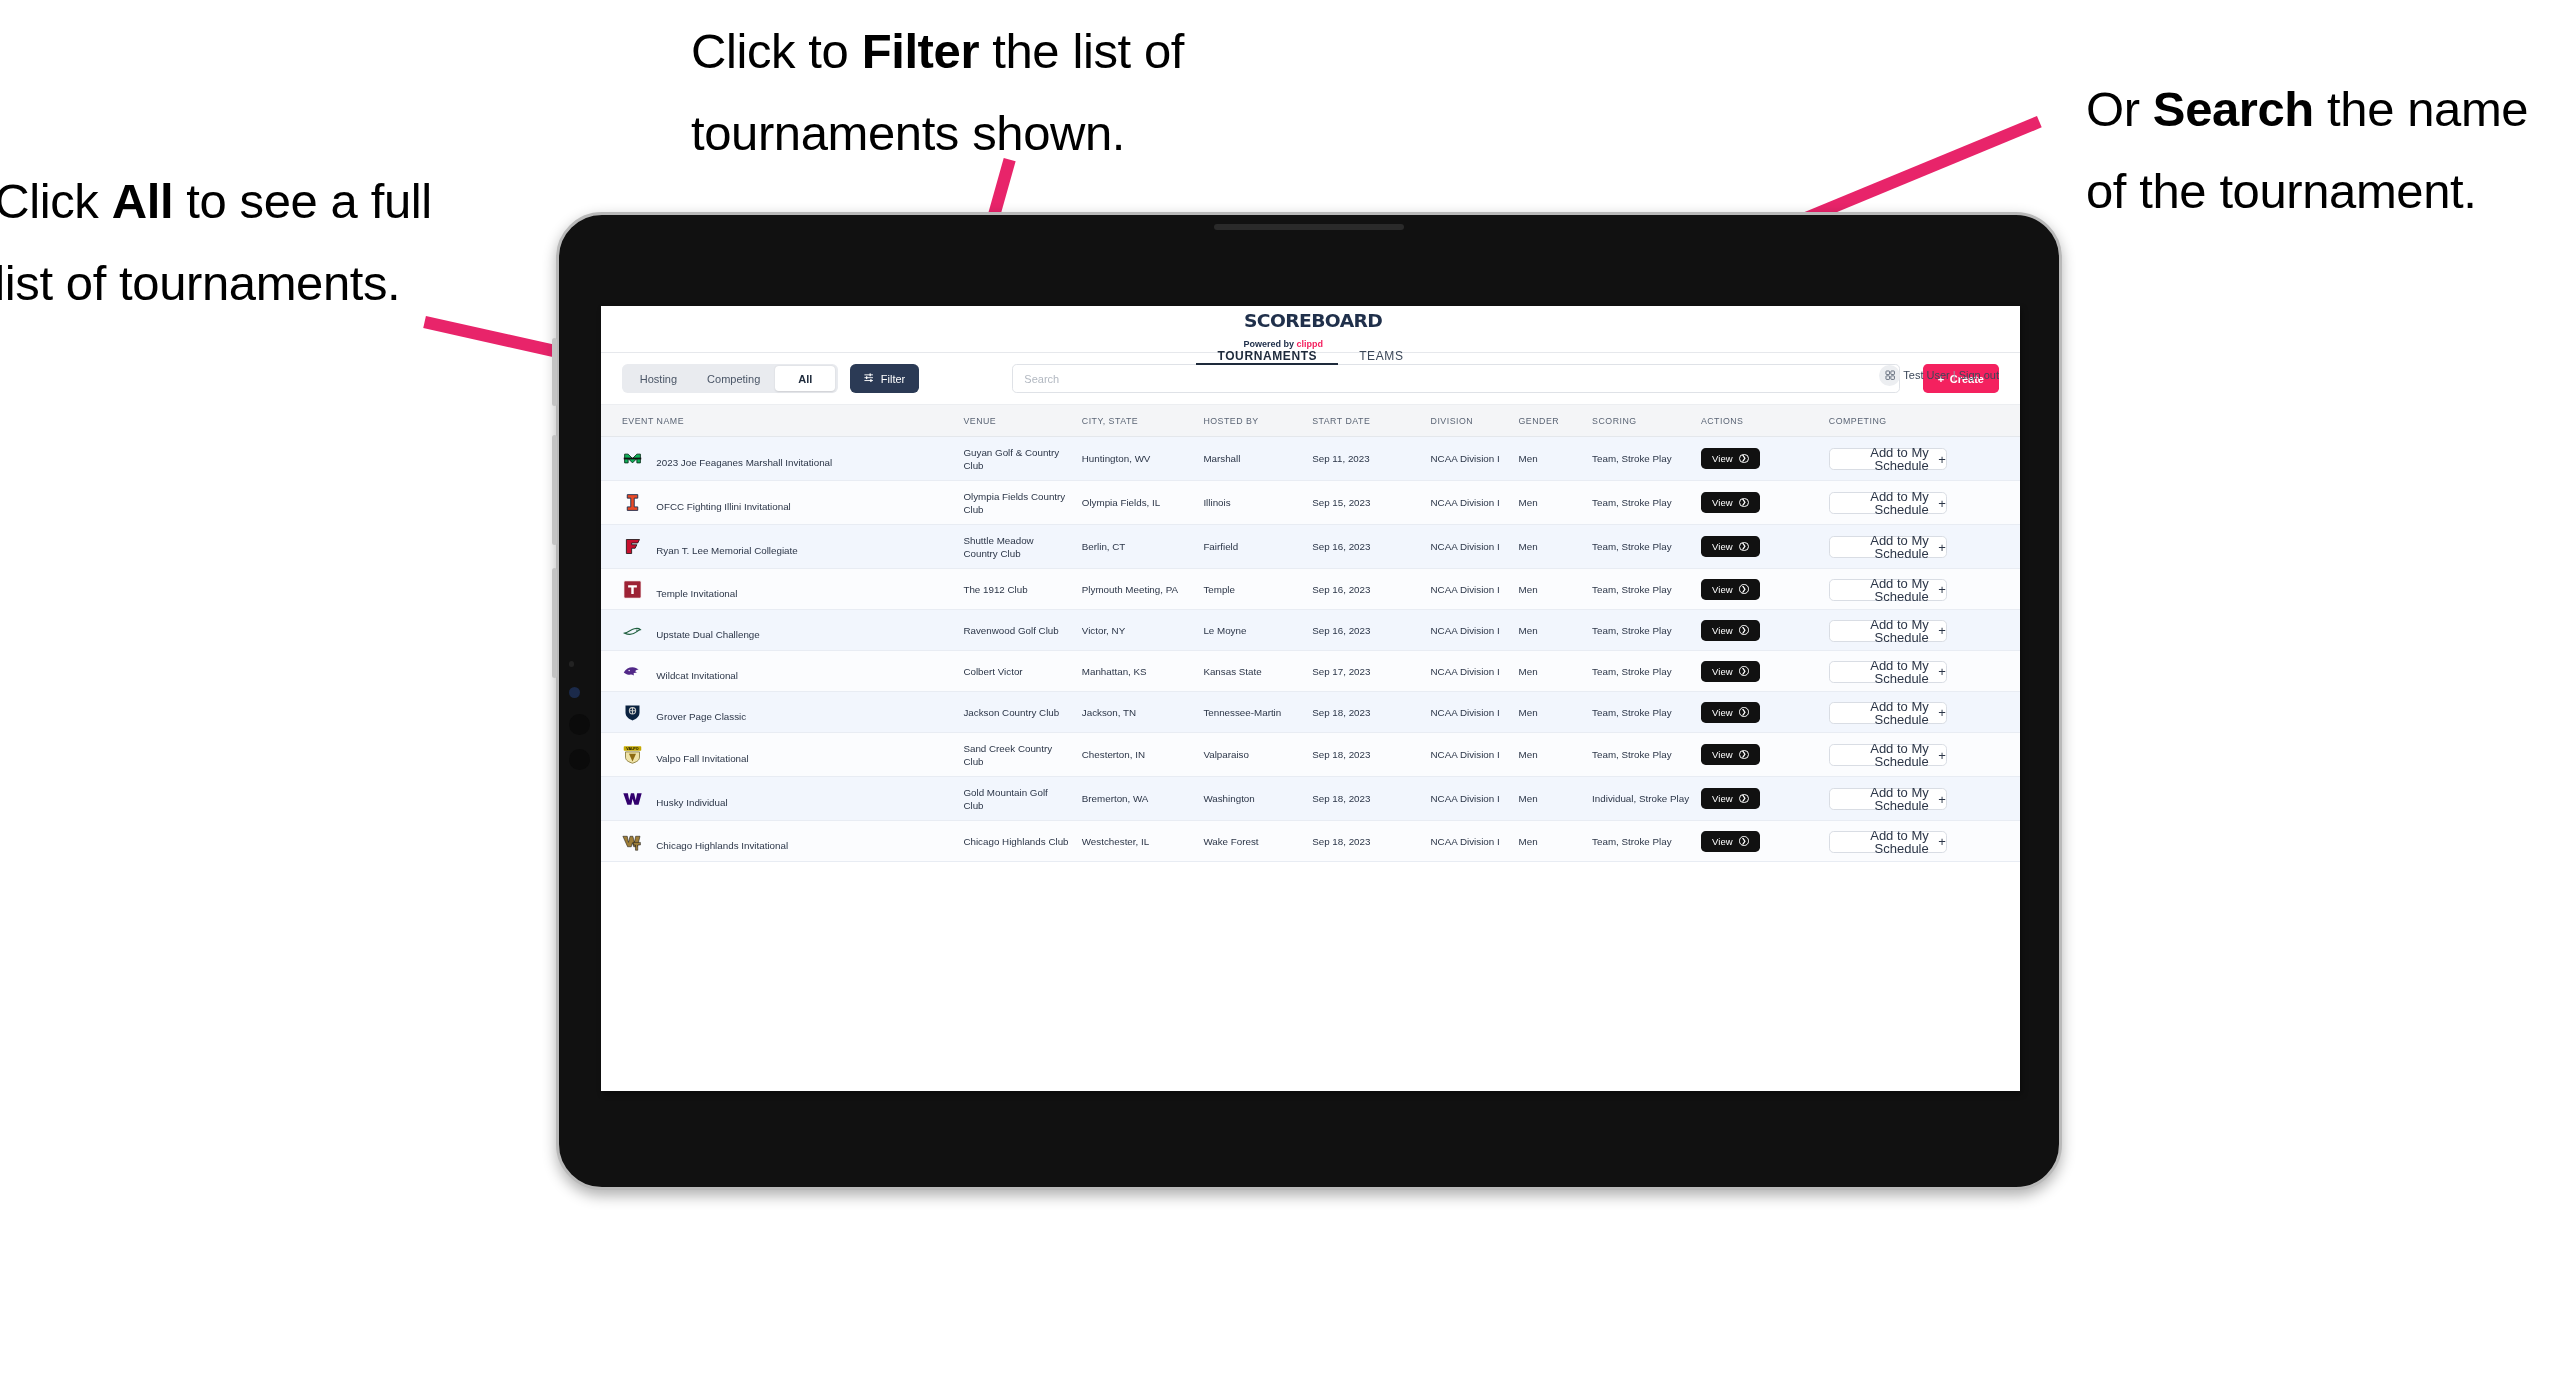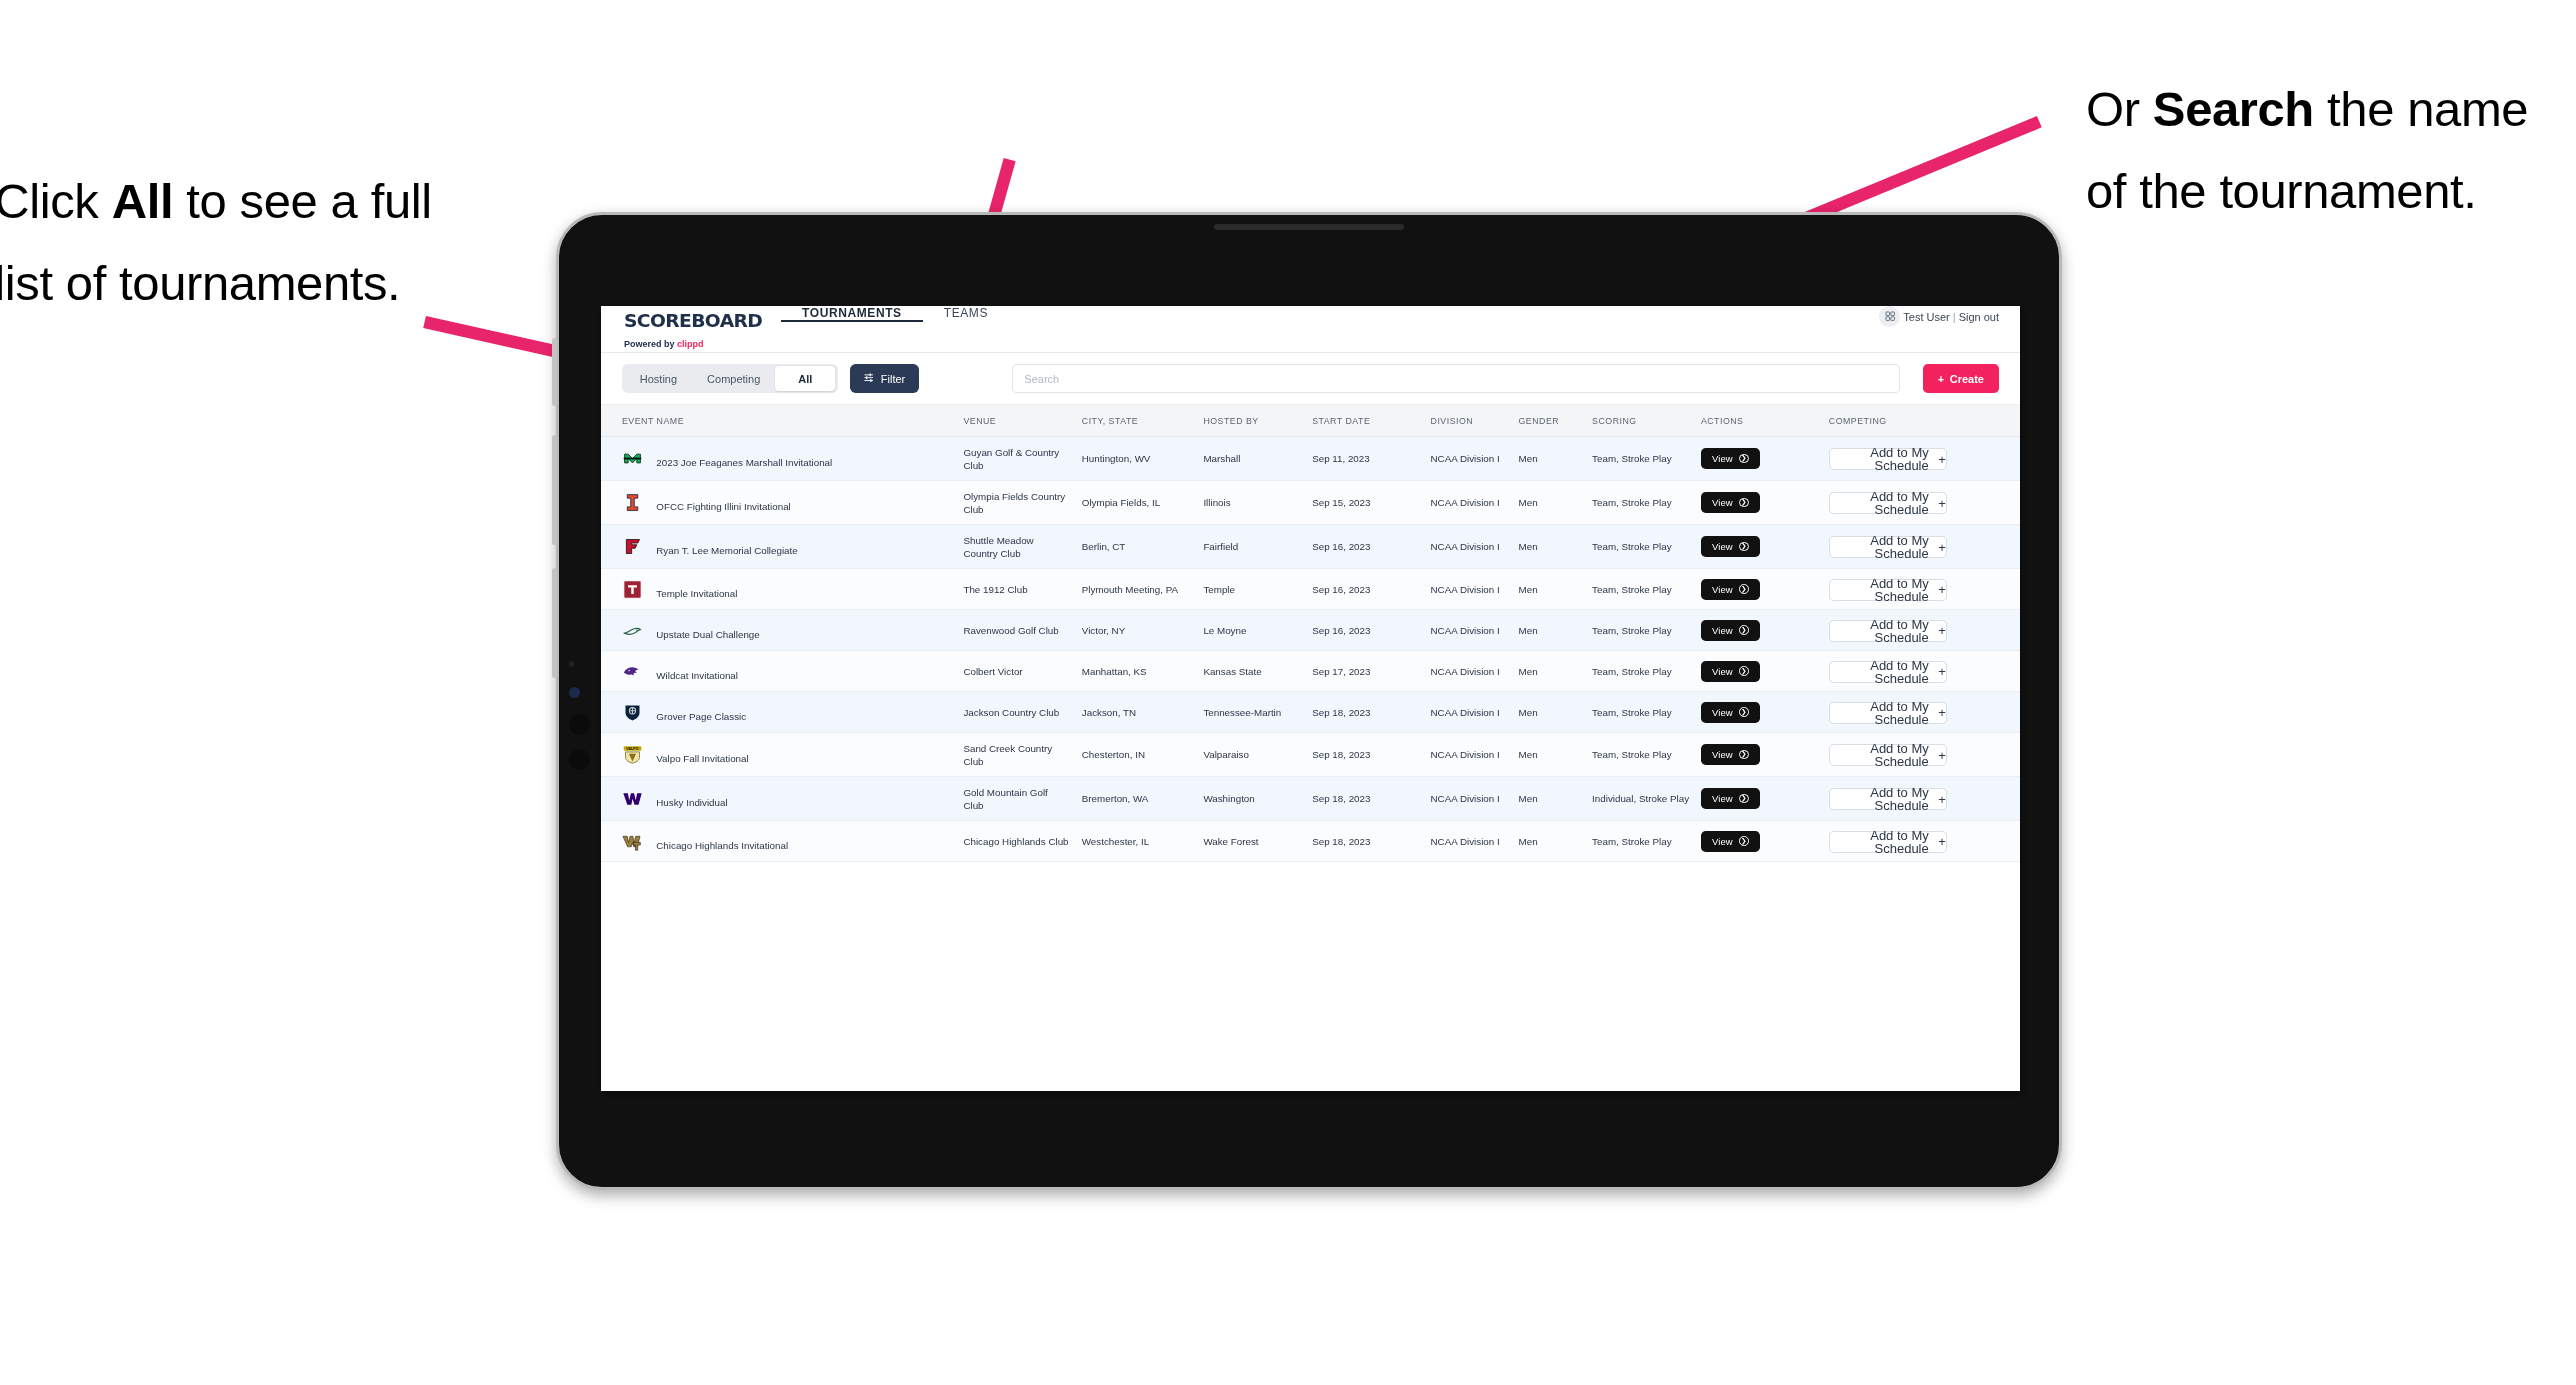--- a/index.html
+++ b/index.html
@@ -56,23 +56,24 @@
     position: absolute; left: 42px; top: 91px;
     width: 1419px; height: 785px;
     background: #ffffff;
     overflow: hidden;
     box-shadow: 1.9px 2.8px 5.7px rgba(0,0,0,0.35);
   }
 
   
   .app-header {
     height: 47px; background:#fff;
-    display:flex; align-items:flex-start;
+    display:flex; align-items:center;
     border-bottom: 0.9px solid #e6e8ec;
     position: relative;
+    flex-direction: column;
   }
   .brand { padding: 4.7px 0 0 23px; width: 180px; }
   .brand-name {
     font-family: "DejaVu Sans", sans-serif;
     font-weight: 700; font-size: 18px; letter-spacing: -0.6px;
     color: #20304b; line-height: 20px;
     transform: scaleX(1.04); transform-origin: left center;
   }
   .brand-sub { font-size: 9px; color:#20304b; font-weight:600; margin-top:8px;}
   .brand-sub .pink { color:#f4215f; font-weight:700; }
@@ -169,20 +170,23 @@
 </style>
 </head>
 <body>
 
 <div id="root">
 
   <div class="anno" id="anno-all">
     <span>Click </span><b>All</b><span> to see a full list of tournaments.</span>
   </div>
 
+  <div class="anno" id="anno-filter">
+    <span>Click to </span><b>Filter</b><span> the list of tournaments shown.</span>
+  </div>
 
   <div class="anno" id="anno-search">
     <span>Or </span><b>Search</b><span> the name of the tournament.</span>
   </div>
 
   <svg class="arrow-svg" style="left:0;top:0;width:2576px;height:1386px;" viewBox="0 0 2712 1459" width="2576" height="1386">
     <defs>
       <marker id="ah" viewBox="0 0 10 10" refX="8.6" refY="5" markerWidth="5.2" markerHeight="5.2" orient="auto-start-reverse">
         <path d="M 0 0 L 10 5 L 0 10 z" fill="#e8246a"></path>
       </marker>

